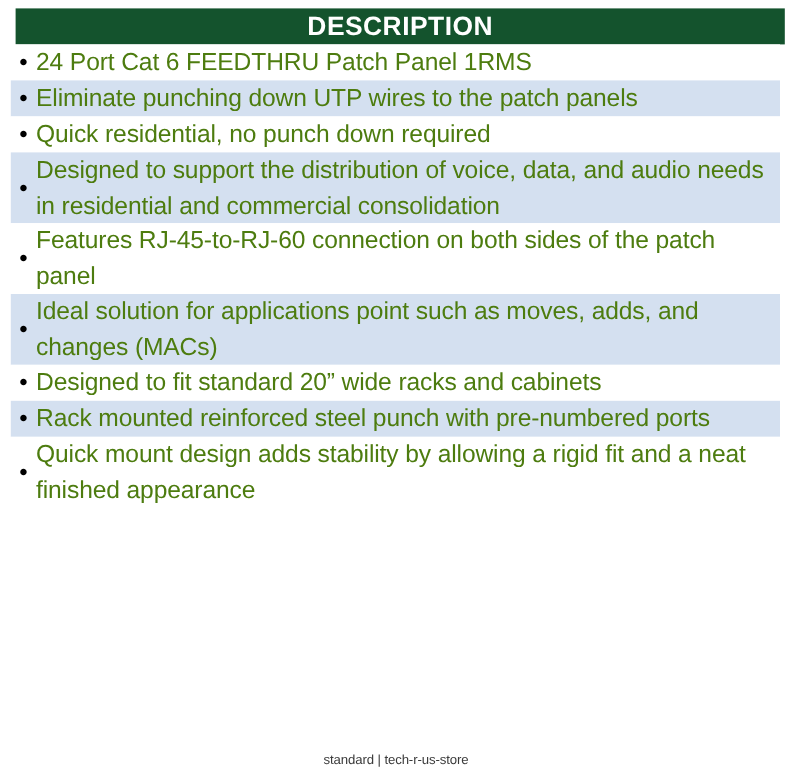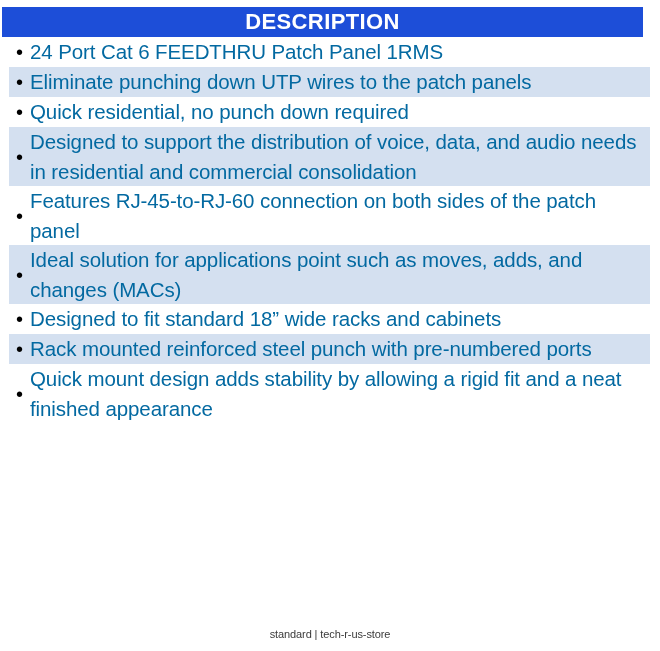--- a/index.html
+++ b/index.html
@@ -18,25 +18,25 @@
   #page {
     position: relative;
     width: 660px;
     height: 651px;
     background: #ffffff;
   }
 
   
   .header-banner {
     position: absolute;
-    left: 2px;
+    left: 13px;
     top: 7px;
     width: 641px;
     height: 30px;
-    background: #1d4ed8;
+    background: #14532d;
     display: flex;
     align-items: center;
     justify-content: center;
     box-sizing: border-box;
   }
   .header-title {
     color: #ffffff;
     font-family: "Liberation Sans", sans-serif;
     font-weight: bold;
     font-size: 22px;
@@ -74,21 +74,21 @@
     text-align: center;
     color: #000000;
     font-size: 20px;
     line-height: 1;
     font-family: "Liberation Sans", sans-serif;
     user-select: none;
   }
 
   .feature-text {
     flex: 1 1 auto;
-    color: #0369a1;
+    color: #4d7c0f;
     font-family: "Liberation Sans", sans-serif;
     font-size: 20.5px;
     line-height: 29.5px;
     padding-right: 8px;
     letter-spacing: -0.1px;
   }
 
   
   .footer-credit {
     position: absolute;
@@ -131,21 +131,21 @@
       <li class="feature-item">
         <span class="bullet-marker">•</span>
         <span class="feature-text">Features RJ-45-to-RJ-60 connection on both sides of the patch panel</span>
       </li>
       <li class="feature-item shaded">
         <span class="bullet-marker">•</span>
         <span class="feature-text">Ideal solution for applications point such as moves, adds, and changes (MACs)</span>
       </li>
       <li class="feature-item">
         <span class="bullet-marker">•</span>
-        <span class="feature-text">Designed to fit standard 18” wide racks and cabinets</span>
+        <span class="feature-text">Designed to fit standard 20” wide racks and cabinets</span>
       </li>
       <li class="feature-item shaded">
         <span class="bullet-marker">•</span>
         <span class="feature-text">Rack mounted reinforced steel punch with pre-numbered ports</span>
       </li>
       <li class="feature-item">
         <span class="bullet-marker">•</span>
         <span class="feature-text">Quick mount design adds stability by allowing a rigid fit and a neat finished appearance</span>
       </li>
     </ul>

